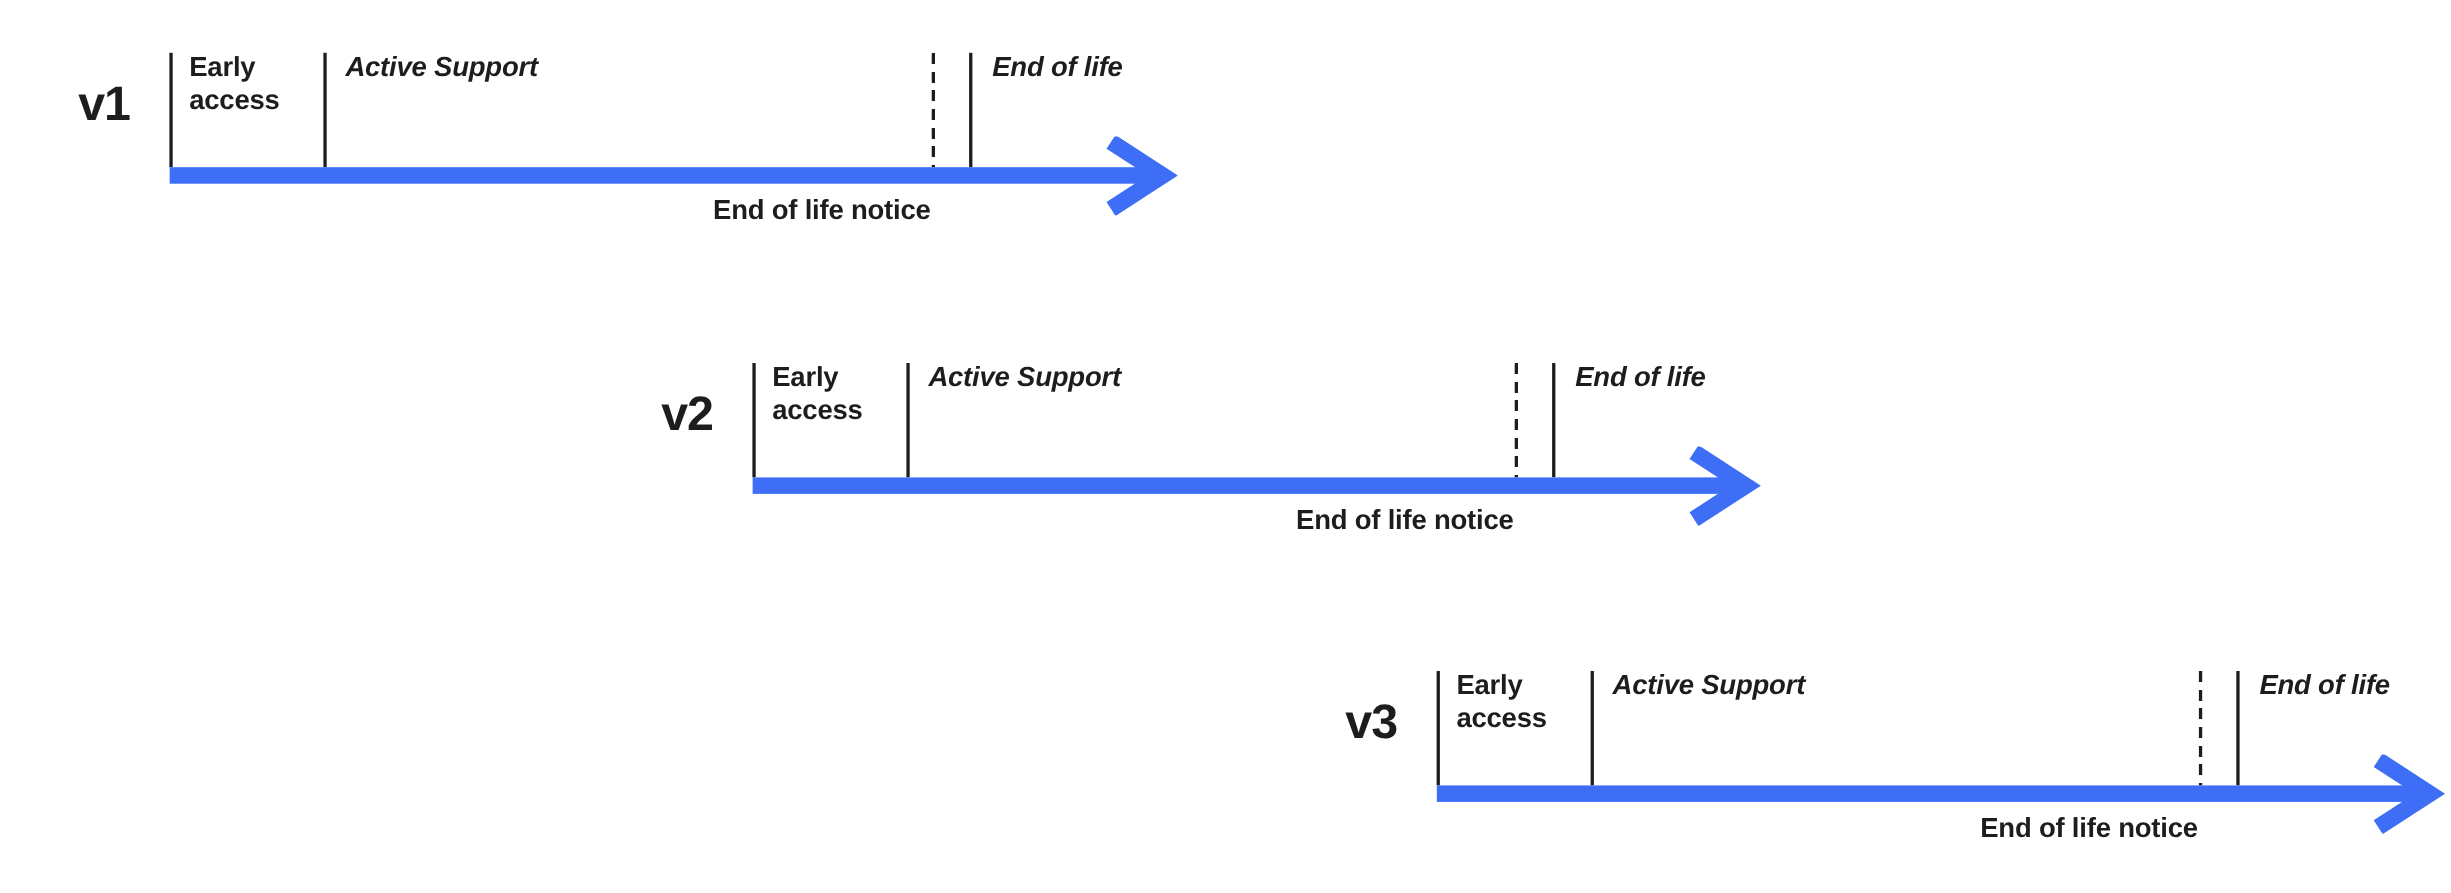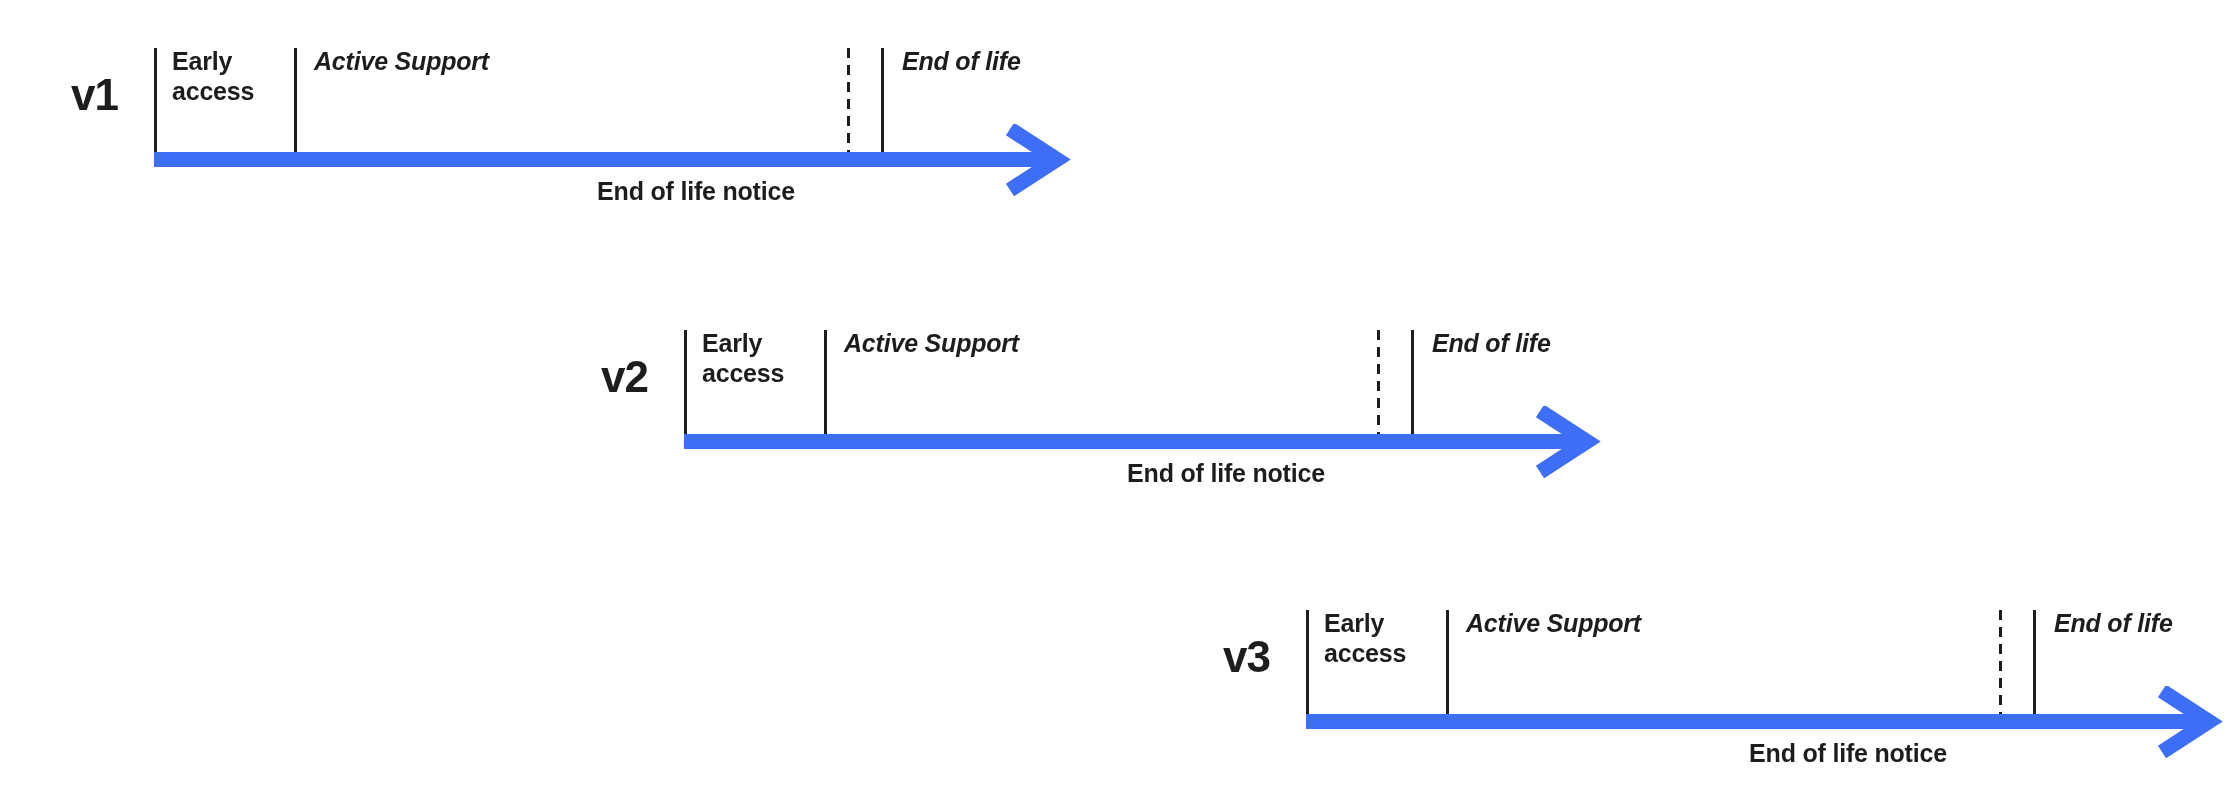--- a/index.html
+++ b/index.html
@@ -48,21 +48,21 @@
   .phase-early{left:18px;width:122px;white-space:normal;}
   .phase-active{left:160px;font-style:italic;}
   .phase-eol{left:748px;font-style:italic;}
 
   .arrow-svg{position:absolute;left:0;top:76px;width:920px;height:72px;display:block;}
   .arrow-shaft{fill:var(--arrow);}
   .arrow-head{fill:none;stroke:var(--arrow);stroke-width:15;stroke-linejoin:miter;}
 
   .eol-notice-label{
     position:absolute;left:392px;top:128px;width:300px;
-    text-align:center;
+    text-align:right;
     font-size:25px;font-weight:700;line-height:30px;
     letter-spacing:-0.2px;color:var(--text);
   }
 </style>
 </head>
 <body>
 
 <div class="timeline-row row-1">
   <div class="version-label">v1</div>
   <div class="tick tick-start"></div>

